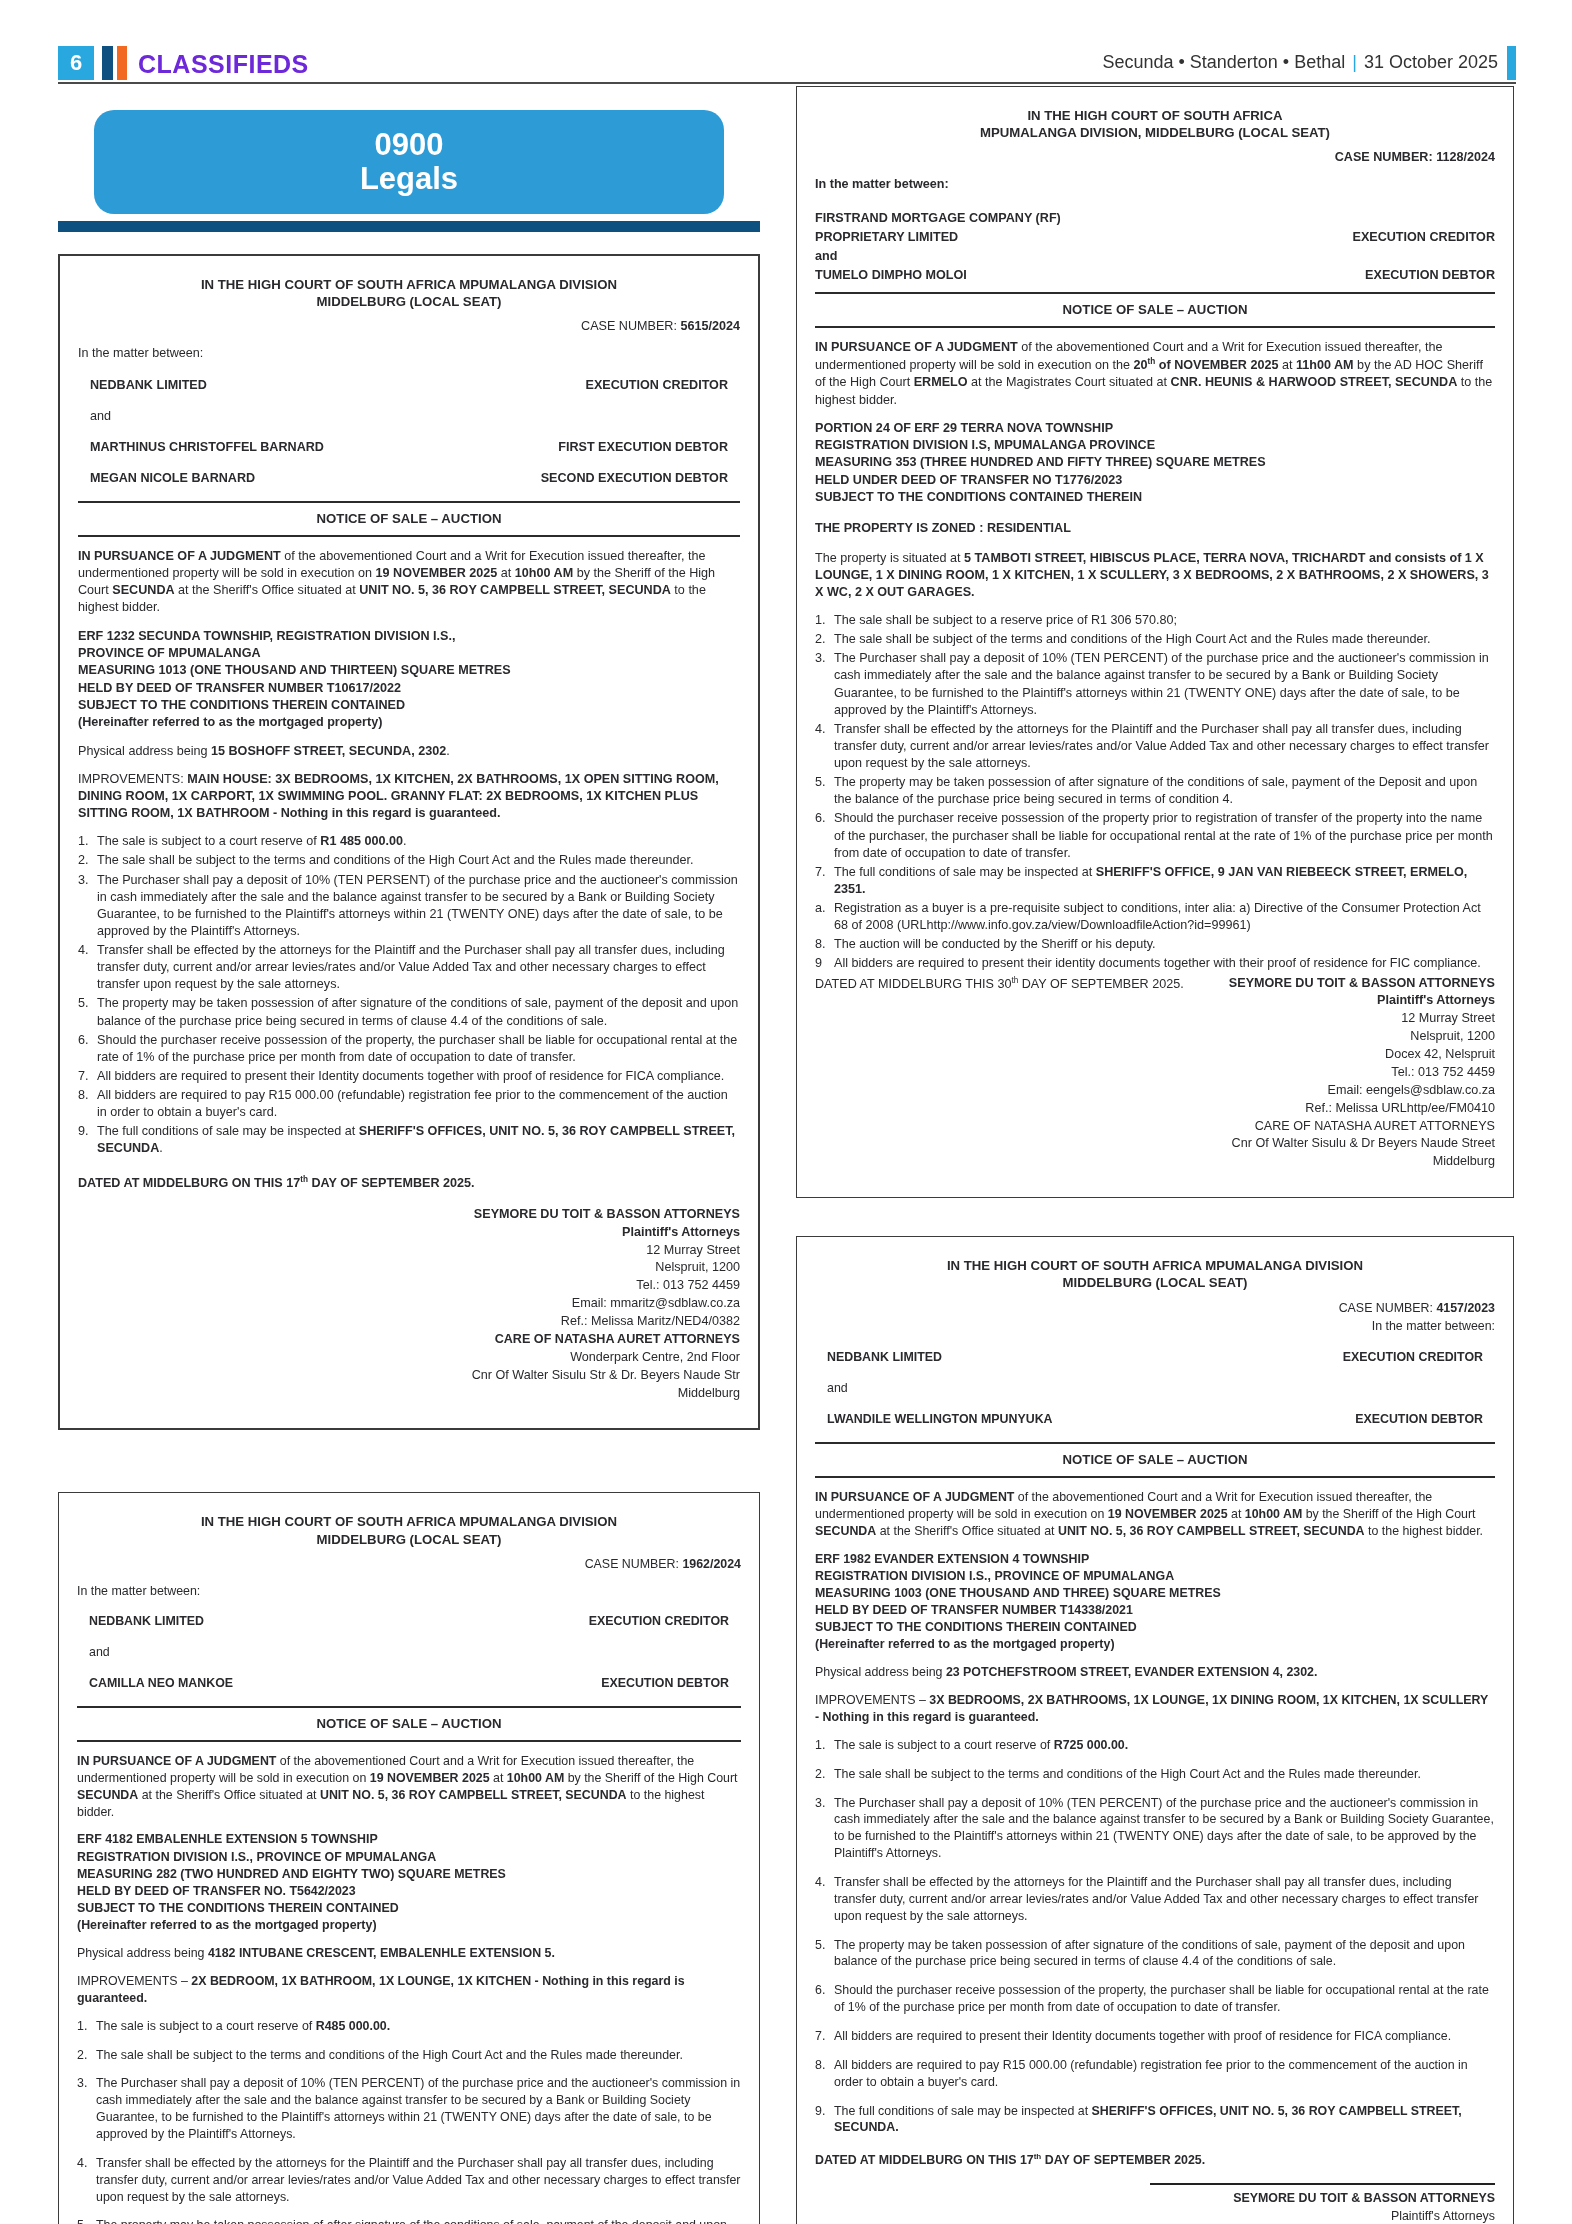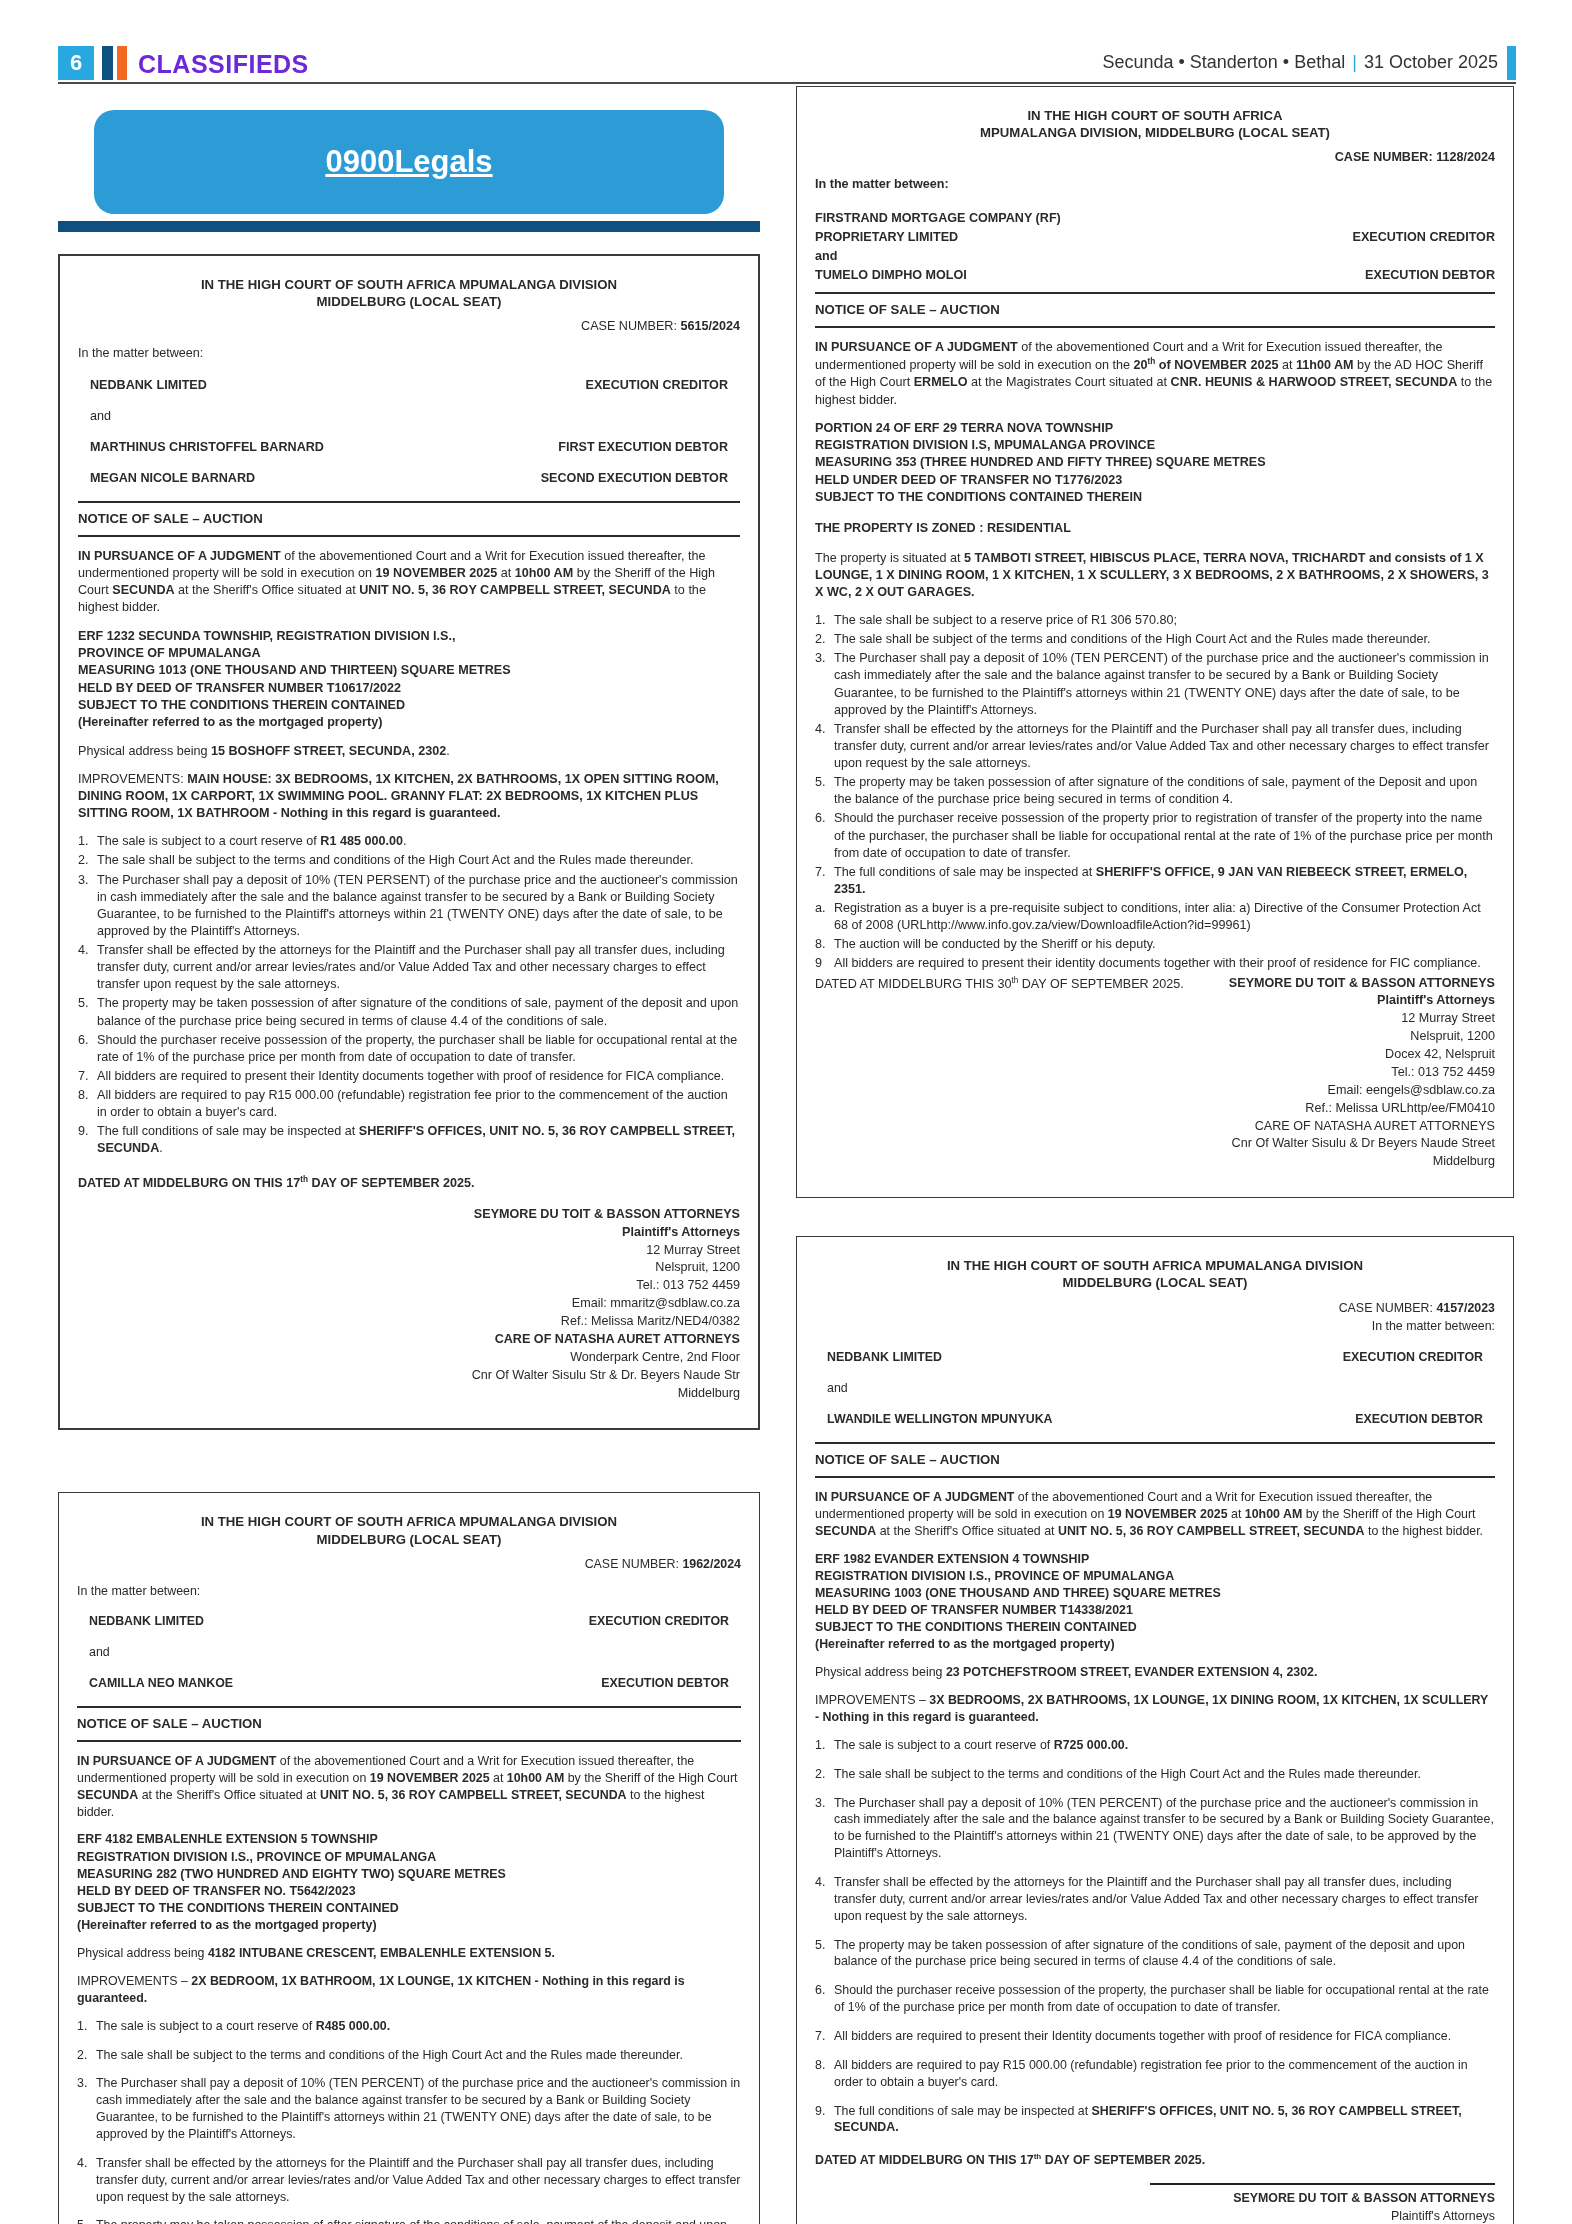--- a/index.html
+++ b/index.html
@@ -21,22 +21,22 @@
   .edition-wrap { position:absolute; right:18px; top:8px; font-size:18px; color:#333; white-space:nowrap;text-align:right; }
   .edition-sep { color:#29a8df; padding:0 7px; font-weight:normal; }
   .right-accent { position:absolute; right:0; top:2px; width:9px; height:34px; background:#29a8df; }
   .header-rule { position:absolute; top:82px; left:58px; right:56px; height:2px; background:#4a4a4a; }
   
   .cols { position:absolute; top:86px; left:58px; display:flex; gap:36px; }
   .col-left { width:702px; }
   .col-right { width:718px; }
   
   .banner { margin:24px 36px 0 36px; height:104px; background:#2d9cd6; border-radius:20px;
-    display:flex; align-items:center; justify-content:center;
-    color:#fff; font-weight:bold;text-decoration:underline; }
+    display:flex; flex-direction:column; align-items:center; justify-content:center;
+    color:#fff; font-weight:bold; }
   .banner .b-code { font-size:31px; line-height:1.1; }
   .banner .b-label { font-size:31px; line-height:1.1; }
   .banner-underbar { margin-top:7px; height:11px; background:#0e5080; width:100%; }
   
   .notice { position:relative; border:2px solid #3b3b3b; padding:14px 18px 26px 18px;
     font-size:12.6px; line-height:1.36; color:#2a2a2e; }
   .notice.thin { border-width:1.5px; }
   .nb-left1 { margin-top:22px; min-height:908px; }
   .nb-left2 { margin-top:62px; min-height:930px; font-size:12.4px; }
   .nb-right1 { min-height:962px; }
@@ -44,21 +44,21 @@
   .court { text-align:center; font-weight:bold; font-size:13.2px; margin:6px 40px 2px 40px; line-height:1.3; }
   .case-line { text-align:right; margin-top:8px; }
   .matter { margin-top:10px; }
   .matter.bold { font-weight:bold; }
   .case-stack { text-align:right; margin-top:8px; line-height:1.45; }
   .parties { margin-top:4px; }
   .party-row { display:flex; justify-content:space-between; }
   .parties.loose .party-row { margin:14px 12px; }
   .parties.tight .party-row { margin:2px 0; }
   .notice-title-band { margin-top:8px; border-top:2px solid #2b2b2b; border-bottom:2px solid #2b2b2b;
-    text-align:left; font-weight:bold; font-size:13.2px; padding:7px 0; }
+    text-align:center; font-weight:bold; font-size:13.2px; padding:7px 0; }
   .para { margin:11px 0; }
   .prop { margin:11px 0; font-weight:bold; }
   .prop .prop-line { line-height:1.38; }
   .zoned { font-weight:bold; margin:13px 0; }
   .terms { margin-top:11px; }
   .t-item { display:flex; }
   .terms.tight .t-item { margin-bottom:2px; }
   .terms.spaced .t-item { margin-bottom:12px; }
   .t-num { flex:none; width:19px; }
   .t-text { flex:1; }

